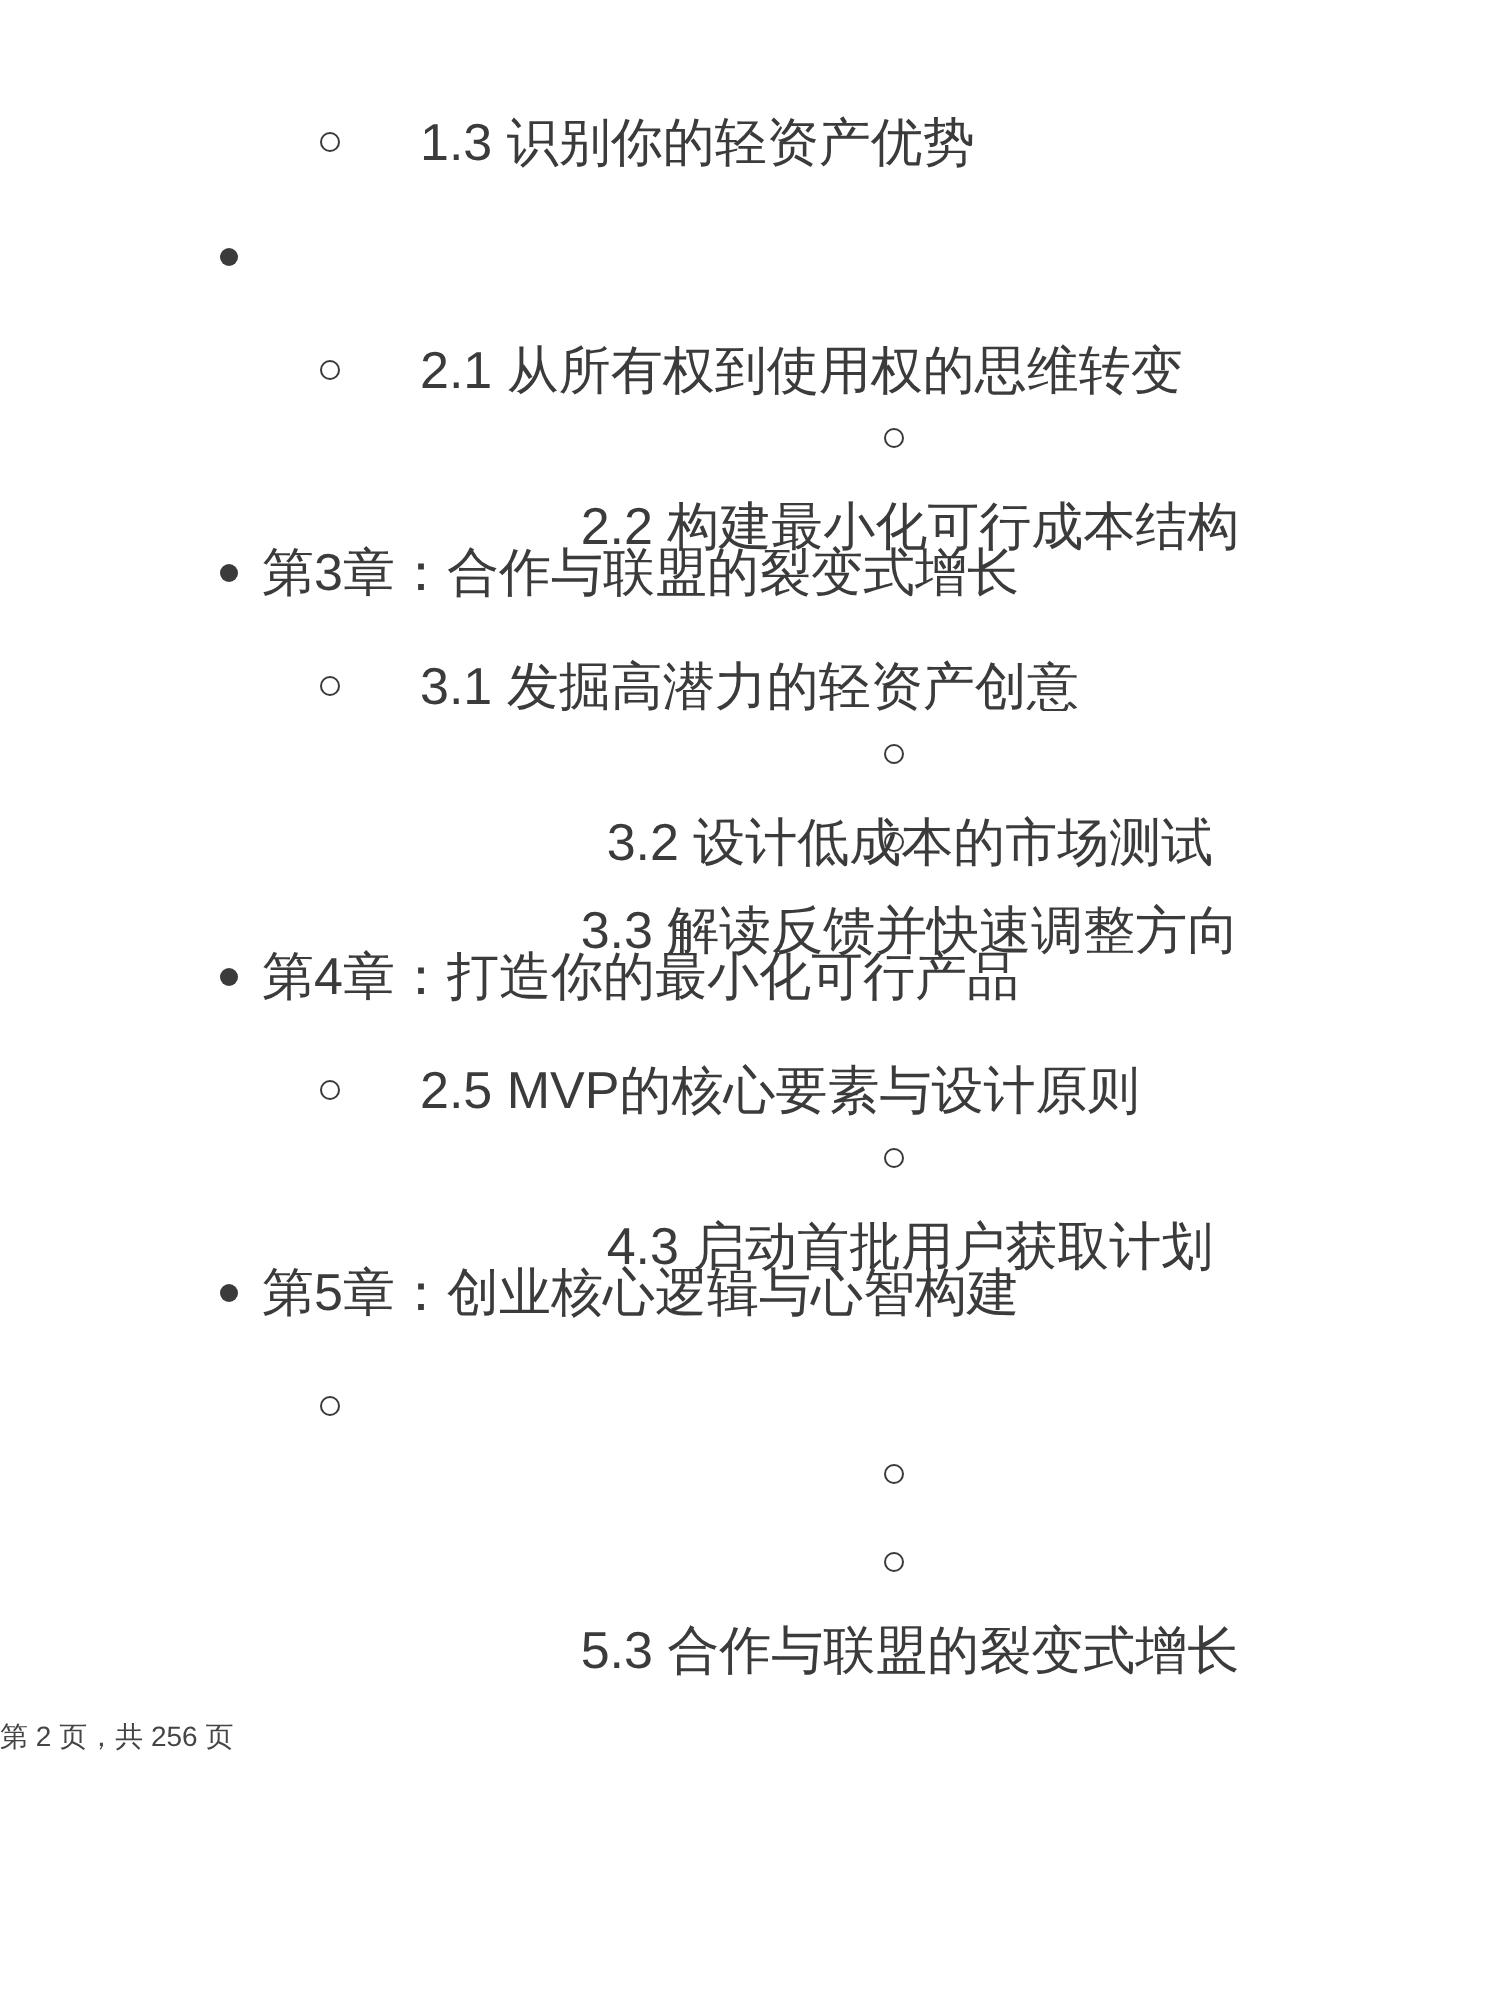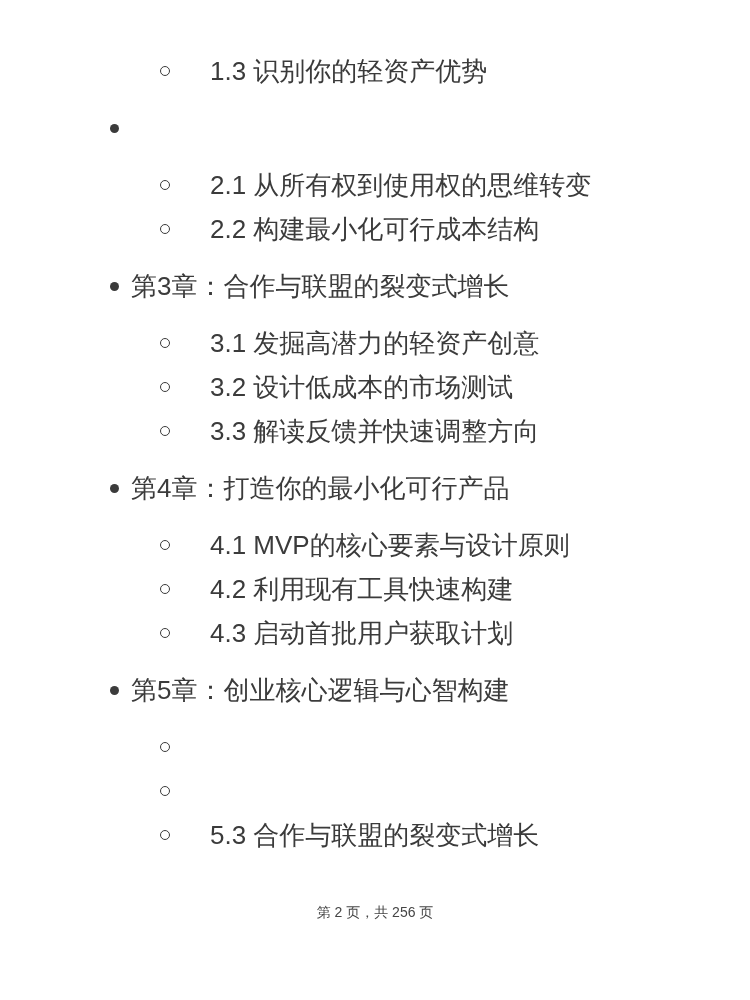--- a/index.html
+++ b/index.html
@@ -32,24 +32,23 @@
   .section .bullet {
     width: 10px; height: 10px;
     box-sizing: border-box;
     border: 1.6px solid #3b3b3b;
     border-radius: 50%;
     background: transparent;
     margin-right: 16px;
   }
   .chapter-block { margin-top: 27px; }
   .sections { margin-top: 27px; text-align: center; }
-  .sections .section + .section { margin-top: 14px; }
+  .sections .section + .section { margin-top: 14px; flex-direction: column; }
   .page-footer {
     margin-top: 54px;
-    text-align: center;
     font-size: 14px;
     line-height: 16px;
     color: #454545;
   }
 </style>
 </head>
 <body>
 
 <main class="page">
   <div class="content">
@@ -97,25 +96,21 @@
     </section>
 
     <section class="chapter-block">
       <div class="row chapter">
         <span class="bullet"></span>
         <span class="label">第4章：打造你的最小化可行产品</span>
       </div>
       <div class="sections">
         <div class="row section">
           <span class="bullet"></span>
-          <span class="label">4.1 MVP的核心要素与设计原则</span>
-        </div>
-        <div class="row section">
-          <span class="bullet"></span>
-          <span class="label">4.2 利用现有工具快速构建</span>
+          <span class="label">2.5 MVP的核心要素与设计原则</span>
         </div>
         <div class="row section">
           <span class="bullet"></span>
           <span class="label">4.3 启动首批用户获取计划</span>
         </div>
       </div>
     </section>
 
     <section class="chapter-block">
       <div class="row chapter">

